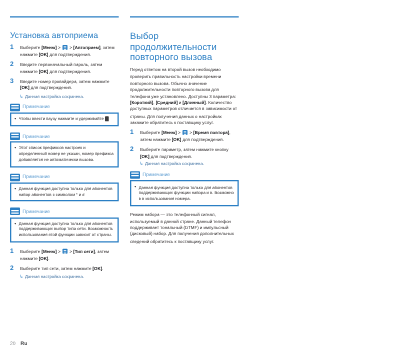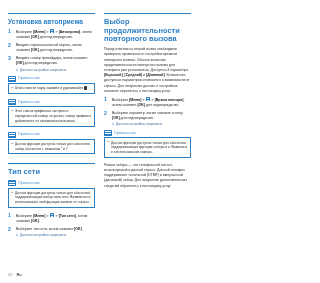--- a/index.html
+++ b/index.html
@@ -29,23 +29,23 @@
   }
   .col {
     width: 87px;
     flex: 0 0 87px;
   }
   
   .h-major {
     color: #2b7fc4;
     font-size: 6.6px;
     line-height: 7.6px;
-    font-weight: bold;
+    font-weight: normal;
     border-top: 0.8px solid #2b7fc4;
-    padding-top: 4px;
+    padding-top: 11px;
     margin: 0 0 3.4px 0;
     letter-spacing: 0.05px;
   }
   .h-major.big {
     font-size: 7.4px;
     line-height: 8.6px;
   }
   .h-major.spaced { margin-top: 9px; }
   
   .para {
@@ -250,21 +250,20 @@
           <span class="note-badge"></span>
           <span class="note-title">Примечание</span>
         </div>
         <div class="note-body">
           <ul>
             <li>Данная функция доступна только для абонентов набор абонентов с символом * и #</li>
           </ul>
         </div>
       </div>
 
-      <h2 class="h-major big spaced">Тип сети</h2>
 
       <div class="note">
         <div class="note-head">
           <span class="note-badge"></span>
           <span class="note-title">Примечание</span>
         </div>
         <div class="note-body">
           <ul>
             <li>Данная функция доступна только для абонентов поддерживающих выбор типа сети. Возможность использования этой функции зависит от страны.</li>
           </ul>

